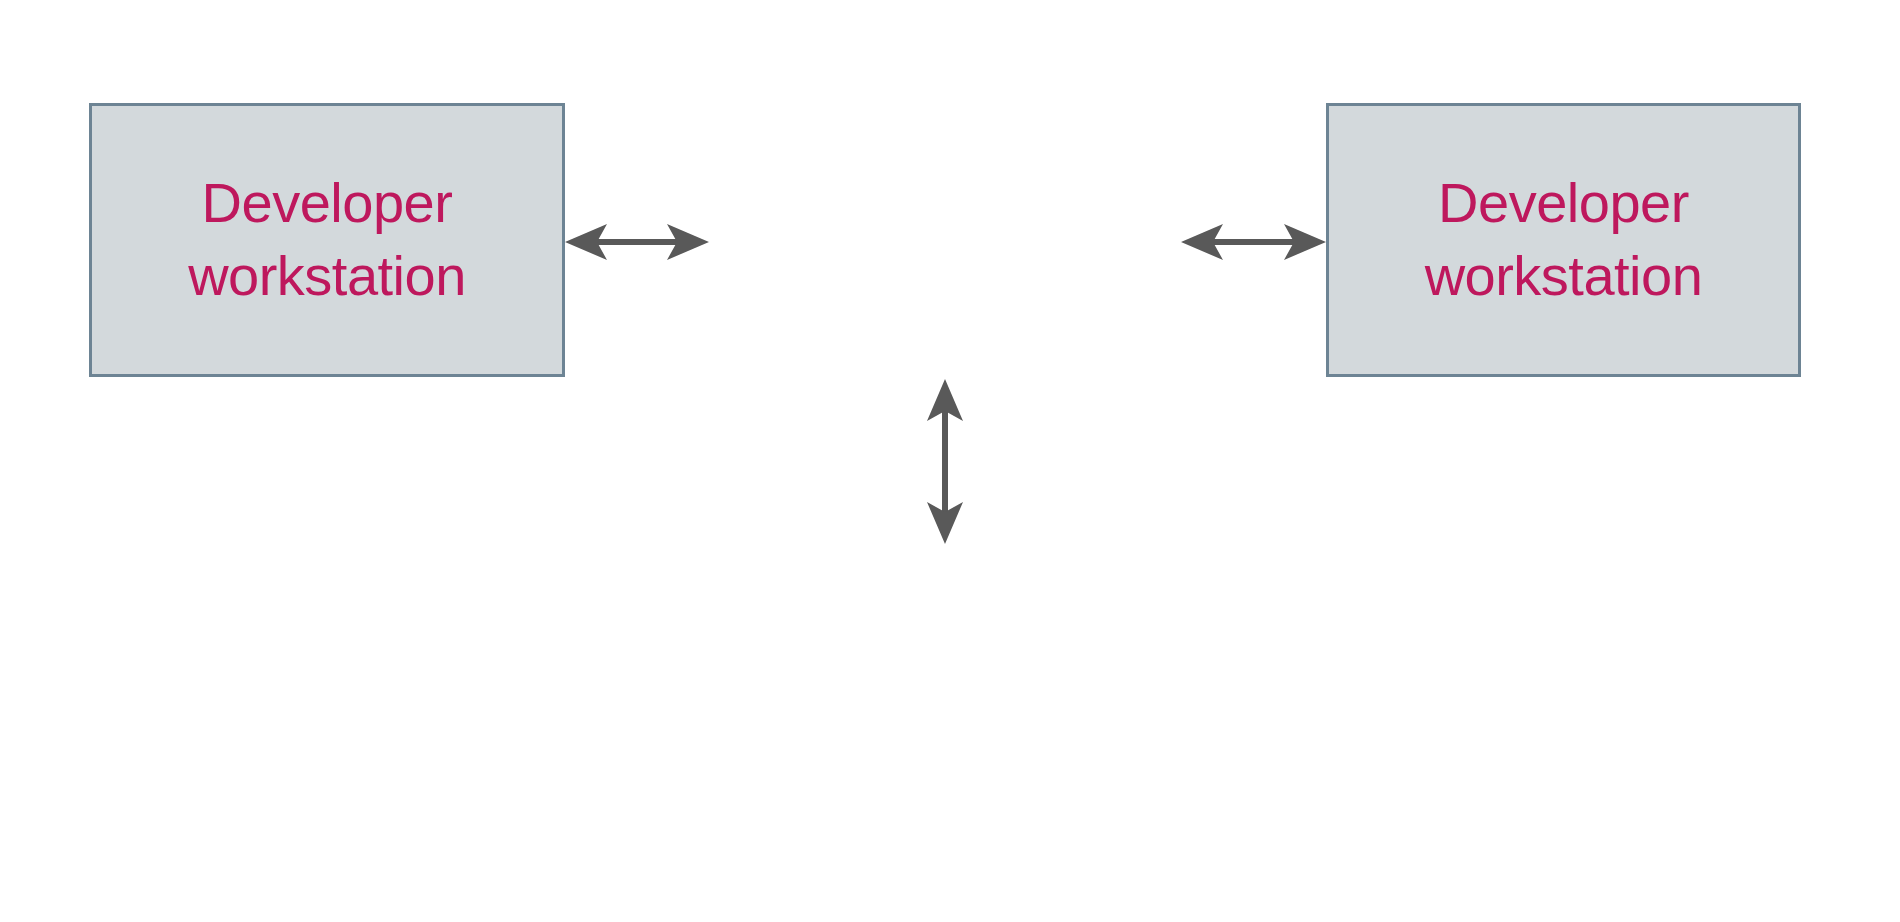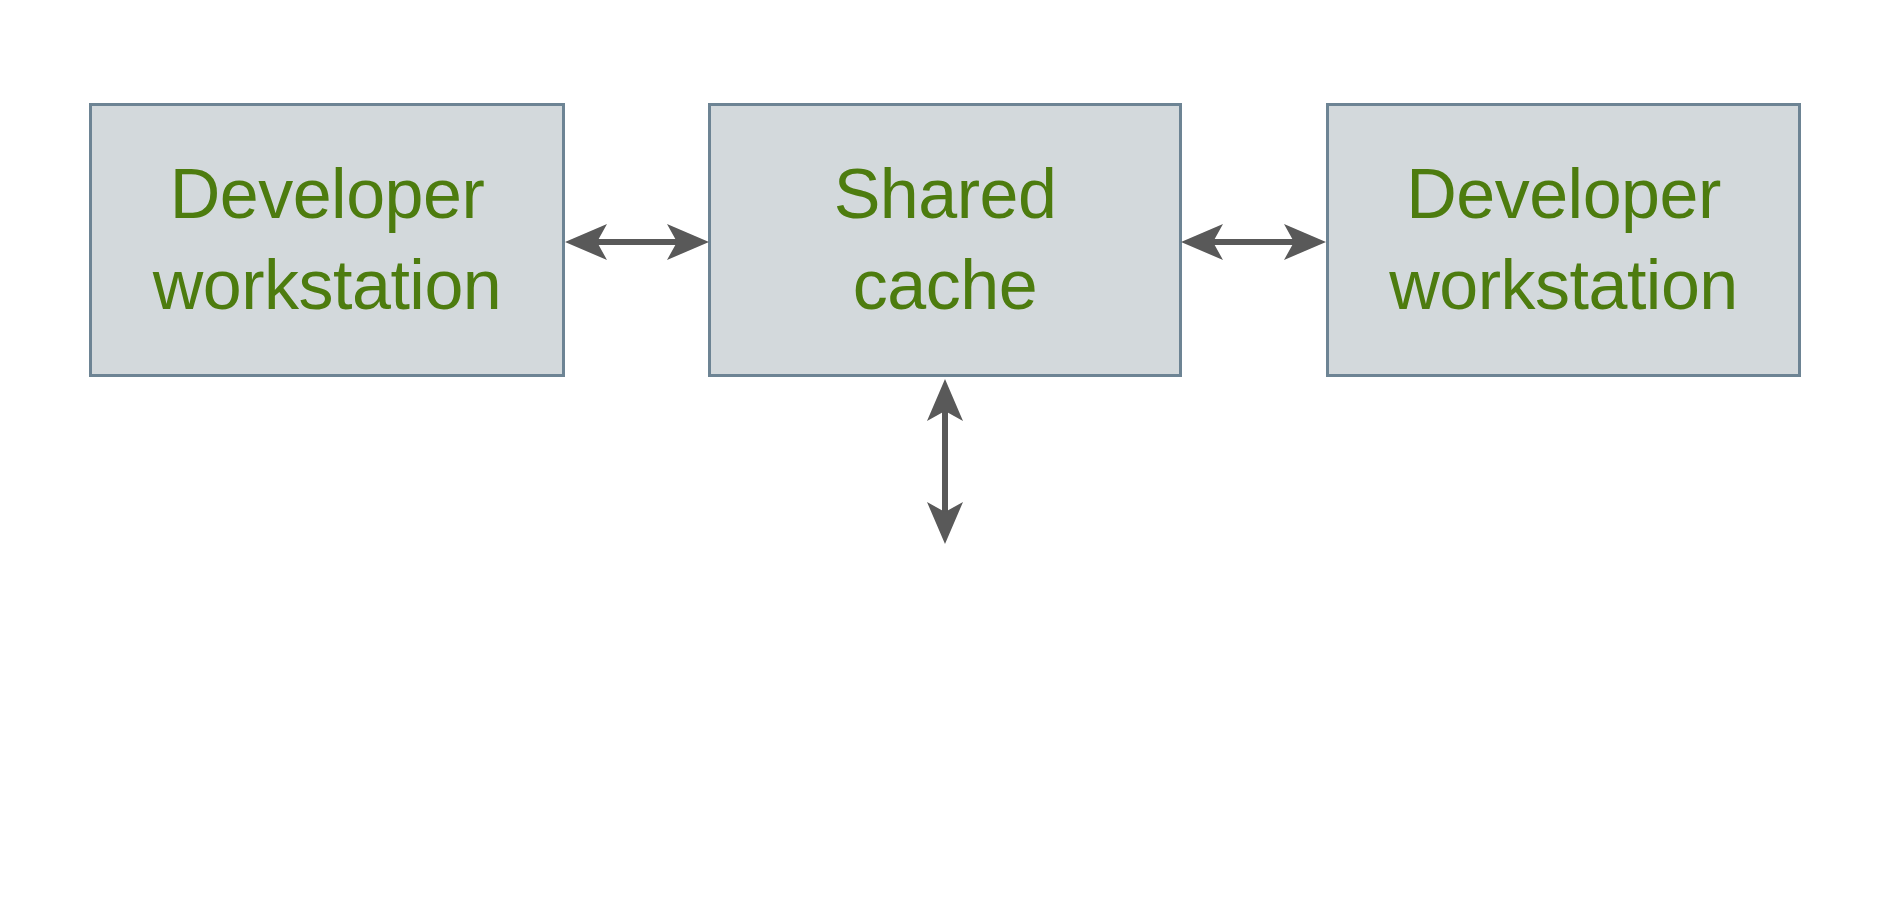--- a/index.html
+++ b/index.html
@@ -20,23 +20,23 @@
     position: absolute;
     box-sizing: border-box;
     background: #d3d9dc;
     border: 3px solid #6d8494;
     display: flex;
     align-items: center;
     justify-content: center;
     text-align: center;
   }
   .node-label {
-    font-size: 70px;
+    font-size: 56px;
     line-height: 1.3;
-    color: #4d7c0f;
+    color: #be185d;
     letter-spacing: -0.5px;
     white-space: pre-line;
   }
   #node-dev-left   { left: 89px;   top: 103px; width: 476px; height: 274px; }
   #node-cache      { left: 708px;  top: 103px; width: 474px; height: 274px; }
   #node-dev-right  { left: 1326px; top: 103px; width: 475px; height: 274px; }
   #node-ci-server  { left: 708px;  top: 546px; width: 474px; height: 273px; }
   .arrow-layer {
     position: absolute;
     left: 0; top: 0;
@@ -48,24 +48,20 @@
 </head>
 <body>
 
 <div class="canvas">
 
   <div class="node" id="node-dev-left">
     <span class="node-label">Developer
 workstation</span>
   </div>
 
-  <div class="node" id="node-cache">
-    <span class="node-label">Shared
-cache</span>
-  </div>
 
   <div class="node" id="node-dev-right">
     <span class="node-label">Developer
 workstation</span>
   </div>
 
 
   <svg class="arrow-layer" viewBox="0 0 1900 922">
 
     <g fill="#595959" stroke="none">

